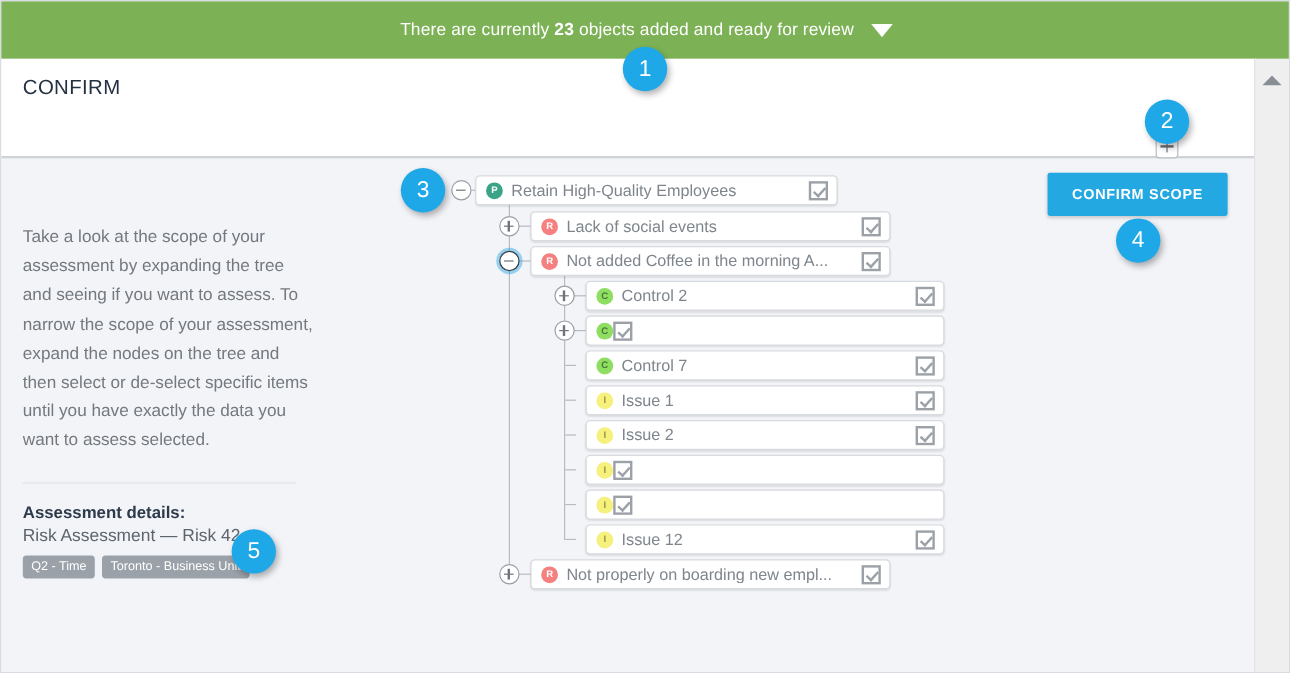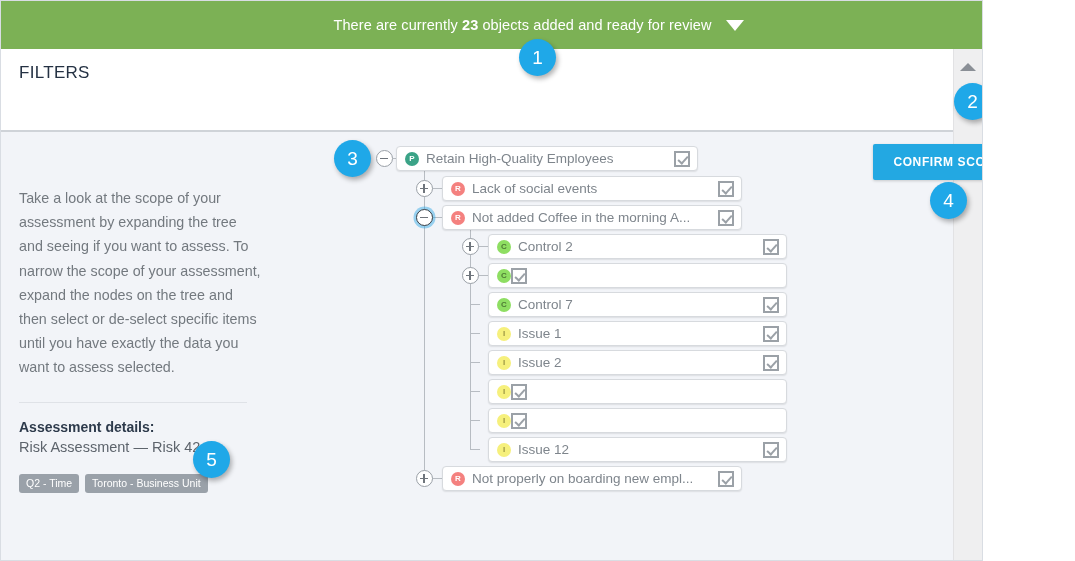--- a/index.html
+++ b/index.html
@@ -5,21 +5,21 @@
   html, body {
     margin: 0; padding: 0;
     background: #ffffff;
   }
   body {
     font-family: "Liberation Sans", sans-serif;
     -webkit-font-smoothing: antialiased;
   }
   #app {
     position: relative;
-    width: 983px;
+    width: 1075px;
     height: 561px;
     overflow: hidden;
     background: #f2f4f8;
     border: 1px solid #d9dde3;
     box-sizing: border-box;
     padding-left: 20px;
   }
 
   
   .banner {
@@ -147,21 +147,20 @@
     margin-bottom: 8px;
   }
   .tag-row { display: flex; gap: 6px; }
   .tag {
     background: #9aa1a9;
     color: #ffffff;
     font-size: 10.5px;
     padding: 3px 7px 4px 7px;
     border-radius: 3px;
     white-space: nowrap;
-    margin-top: 11px;
   }
 
   
   .confirm-btn {
     position: absolute;
     left: 872px; top: 143px;
     width: 150px; height: 36px;
     background: #23a8e2;
     border: none;
     border-radius: 2px;
@@ -293,21 +292,21 @@
 <div id="app">
 
   <div class="banner">
     <div class="banner-text">
       <span>There are currently </span><b>23</b><span> objects added and ready for review</span>
     </div>
     <span class="banner-caret"></span>
   </div>
 
   <div class="filters-panel">
-    <div class="filters-title">FILTERS</div>
+    <div class="filters-title">CONFIRM</div>
     <div class="add-filter-icon"></div>
   </div>
 
   <div class="scrollbar">
     <div class="scroll-up-arrow"></div>
   </div>
 
   <div class="side">
     <div class="side-body">Take a look at the scope of your assessment by expanding the tree and seeing if you want to assess. To narrow the scope of your assessment, expand the nodes on the tree and then select or de-select specific items until you have exactly the data you want to assess selected.</div>
     <div class="side-rule"></div>

